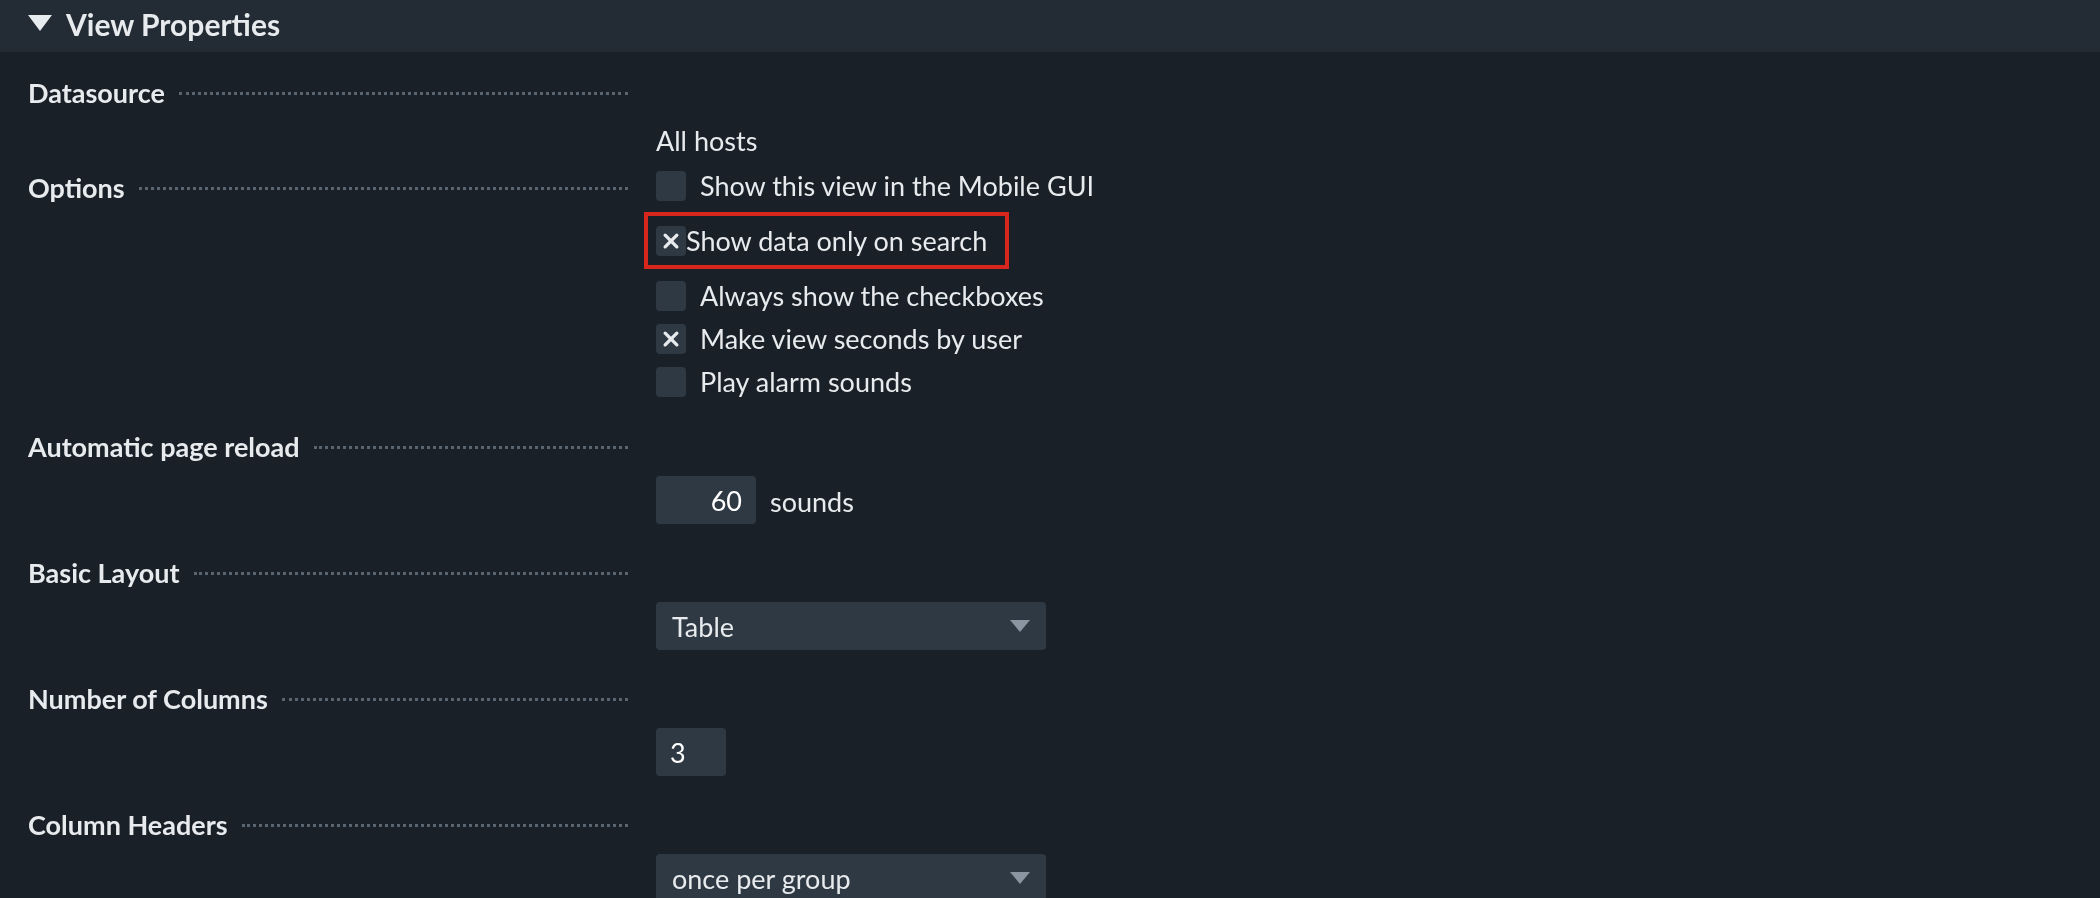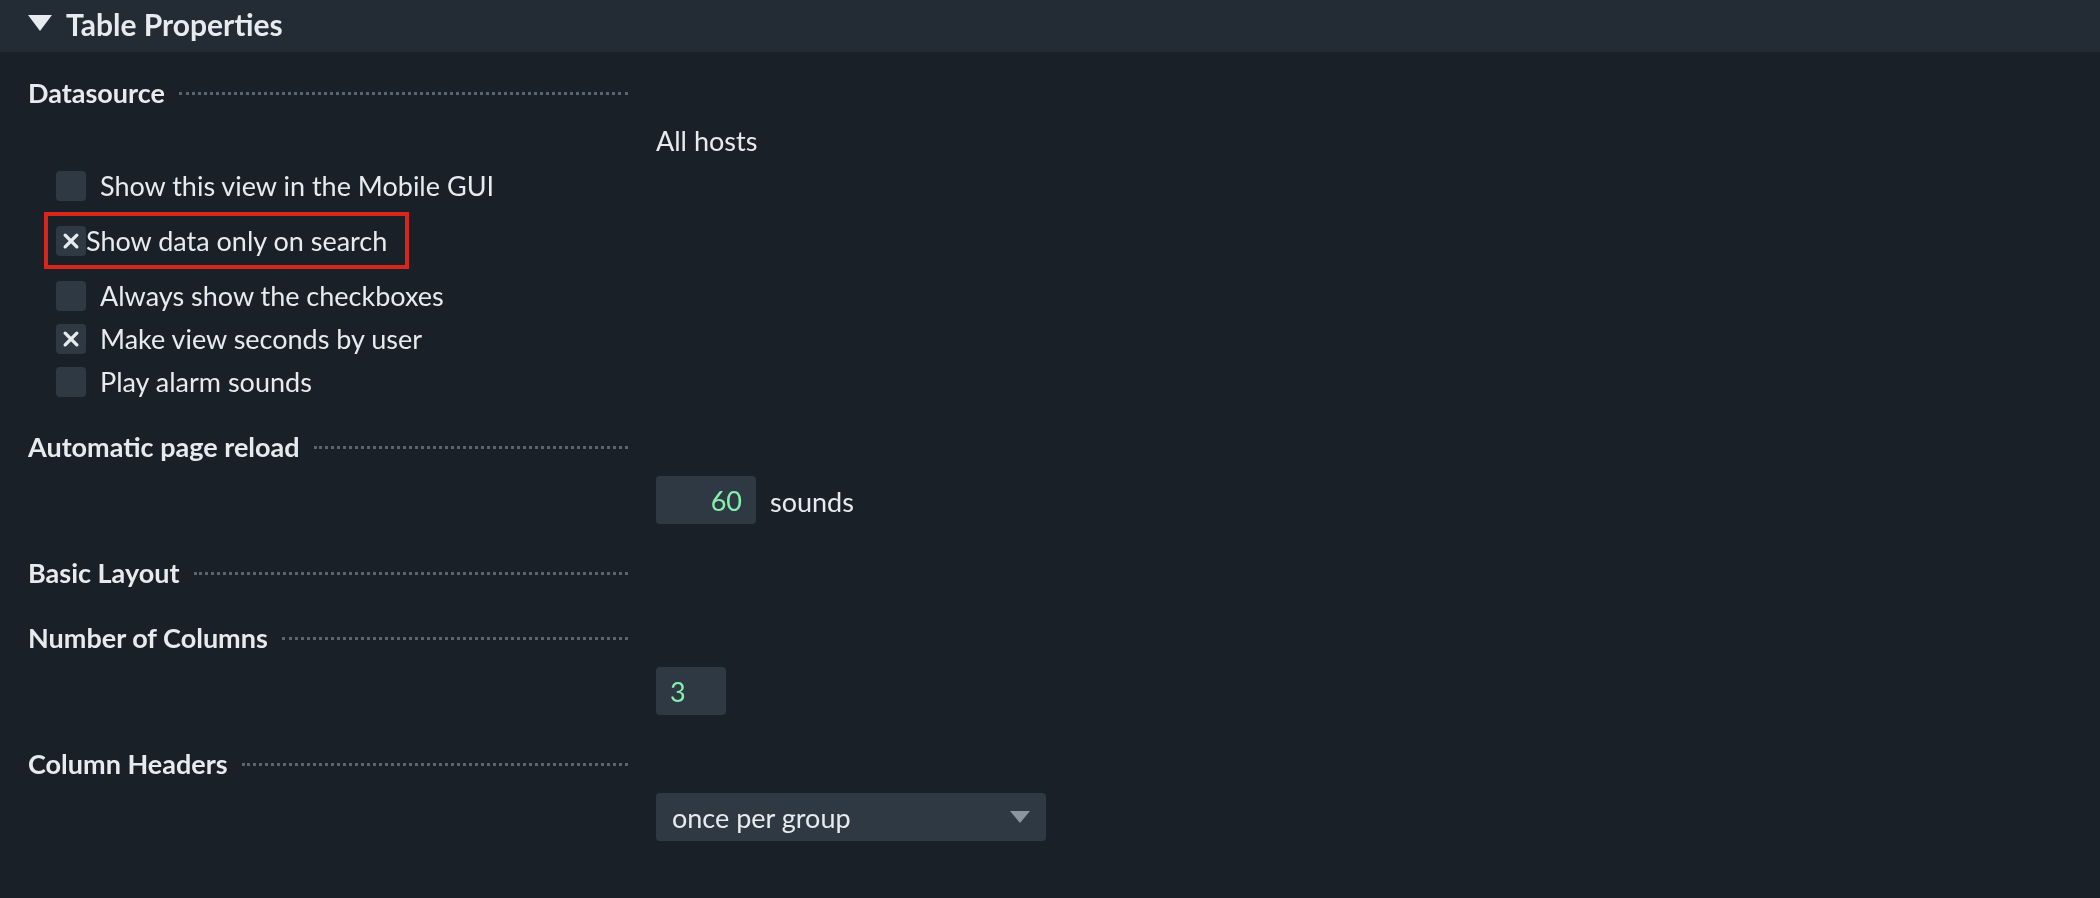--- a/index.html
+++ b/index.html
@@ -104,21 +104,21 @@
   .highlight-box {
     border: 4px solid #d7261c;
     padding: 8px 18px 8px 8px;
     display: inline-flex;
     align-items: center;
     margin-left:-12px;
   }
   .num-input {
     background: #2f3944;
     border: none;
-    color: #86efac;
+    color: #ffffff;
     font-size: 27px;
     text-align: right;
     width: 100px;
     height: 48px;
     border-radius: 4px;
     padding: 0 14px;
     font-family: inherit;
   }
   .select {
     background: #2f3944;
@@ -149,36 +149,40 @@
     pointer-events:none;
   }
 </style>
 </head>
 <body>
 
 <div class="panel">
 
   <div class="section-header">
     <span class="triangle"></span>
-    <span>Table Properties</span>
+    <span>View Properties</span>
   </div>
 
   <div class="content">
 
     <div class="row">
       <div class="label-col">
         <span class="label-text">Datasource</span>
         <span class="dots"></span>
       </div>
       <div class="value-col inline">
         <span class="static-text">All hosts</span>
       </div>
     </div>
 
     <div class="row">
+      <div class="label-col">
+        <span class="label-text">Options</span>
+        <span class="dots"></span>
+      </div>
       <div class="value-col" id="options-list">
 
       <div class="checkbox-row">
             <div class="checkbox"></div>
             <span>Show this view in the Mobile GUI</span>
           </div>
           <div class="checkbox-row">
             <div class="highlight-box">
               <div class="checkbox checked">
                 <svg viewBox="0 0 24 24" fill="none" stroke="#e8ebed" stroke-width="4" stroke-linecap="round">
@@ -218,20 +222,28 @@
         <input class="num-input" value="60" style="">
         <span class="static-text">sounds</span>
       </div>
     </div>
 
     <div class="row spaced">
       <div class="label-col">
         <span class="label-text">Basic Layout</span>
         <span class="dots"></span>
       </div>
+      <div class="value-col inline">
+        <div class="select-wrap">
+          <select class="select">
+            <option>Table</option>
+          </select>
+          <span class="caret"></span>
+        </div>
+      </div>
     </div>
 
     <div class="row spaced">
       <div class="label-col">
         <span class="label-text">Number of Columns</span>
         <span class="dots"></span>
       </div>
       <div class="value-col inline">
         <input class="num-input" style="width: 70px; text-align: left;" value="3">
       </div>

